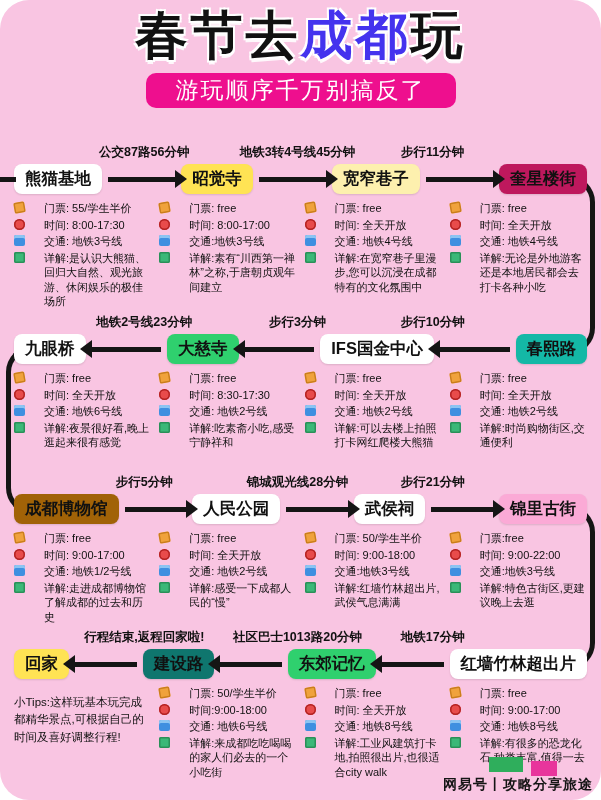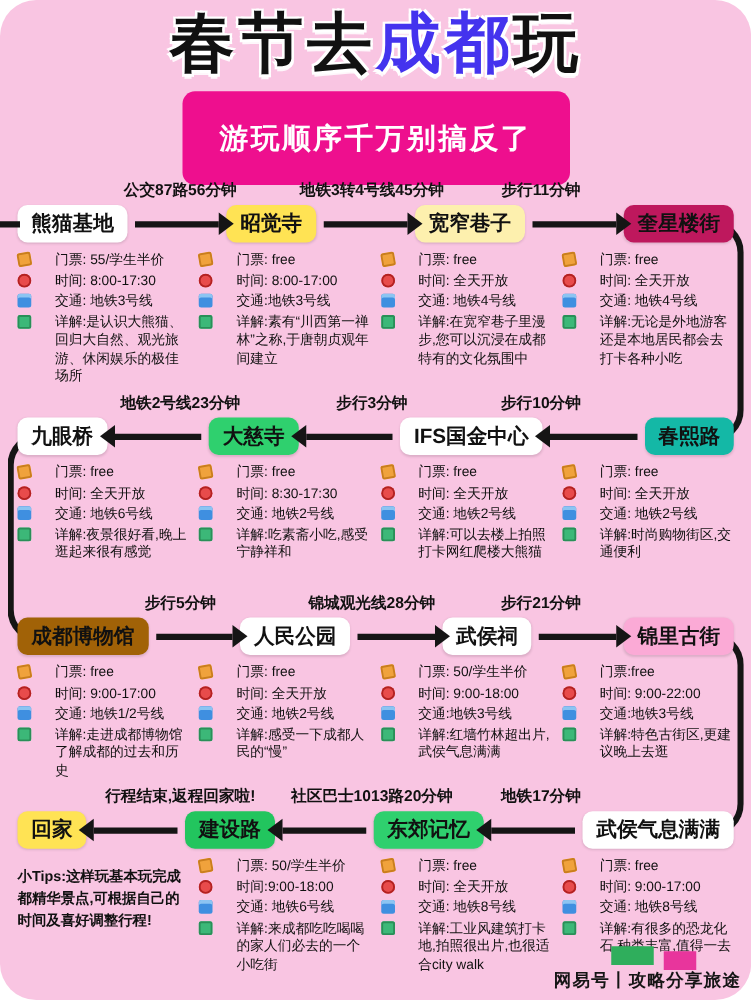--- a/index.html
+++ b/index.html
@@ -10,22 +10,22 @@
   }
   
   .header{height:140px;text-align:center;padding-top:6px;box-sizing:border-box;}
   .title{
     font-size:52px;font-weight:900;letter-spacing:3px;line-height:1.15;color:#111;
     text-shadow:-2px -2px 0 #fff,2px -2px 0 #fff,-2px 2px 0 #fff,2px 2px 0 #fff,0 4px 0 rgba(255,255,255,.85);
   }
   .title .hl{color:#4433ee;}
   .subtitle{
     display:inline-block;margin-top:7px;background:#ee0f8e;color:#fff;
-    font-size:23px;font-weight:700;letter-spacing:2px;
-    padding:22px 30px;border-radius:10px;
+    font-size:23px;font-weight:400;letter-spacing:2px;
+    padding:2px 30px;border-radius:10px;
   }
   
   .route{box-sizing:border-box;}
   .sec1{height:170px}.sec2{height:160px}.sec3{height:155px}.sec4{height:175px}
   .transport-row{position:relative;height:22px;}
   .transport-label{
     position:absolute;top:4px;transform:translateX(-50%);
     white-space:nowrap;font-size:12.5px;font-weight:800;color:#111;
   }
   .transport-label:nth-child(1){left:24%}
@@ -56,21 +56,21 @@
   .details-row{
     display:grid;grid-template-columns:repeat(4,1fr);gap:0 8px;
     padding:5px 14px 0;
   }
   .dline{position:relative;padding-left:30px;font-size:11px;line-height:1.32;margin-bottom:2px;font-weight:500;}
   .ic{position:absolute;left:0;top:1px;width:11px;height:11px;}
   .ticket-icon{background:#f0a23c;border-radius:2px;box-shadow:inset 0 0 0 1.5px #c97e1e;transform:rotate(-10deg);}
   .clock-icon{background:#e84b4b;border-radius:50%;box-shadow:inset 0 0 0 1.5px #b22222;}
   .bus-icon{background:#3f8fe0;border-radius:2px;box-shadow:inset 0 3px 0 #8cc4f2;}
   .book-icon{background:#3cb878;border-radius:2px;box-shadow:inset 0 0 0 1.5px #2a8f58;}
-  .tips{font-size:11.5px;font-weight:700;line-height:1.5;margin:8px 0 0;}
+  .tips{font-size:11.5px;font-weight:400;line-height:1.5;margin:8px 0 0;}
   
   .connector{position:absolute;z-index:1;box-sizing:border-box;}
   .connector.c1{right:6px;top:176px;width:38px;height:178px;
     border:5px solid #151515;border-left:none;border-radius:0 26px 26px 0;}
   .connector.c2{left:6px;top:346px;width:38px;height:168px;
     border:5px solid #151515;border-right:none;border-radius:26px 0 0 26px;}
   .connector.c3{right:6px;top:506px;width:38px;height:163px;
     border:5px solid #151515;border-left:none;border-radius:0 26px 26px 0;}
   
   .watermark{position:absolute;right:8px;bottom:6px;font-size:14px;font-weight:700;color:#151515;letter-spacing:1px;z-index:3;}
@@ -222,25 +222,25 @@
       </section>
       <section class="route sec4">
         <div class="transport-row">
           <div class="transport-label">行程结束,返程回家啦!</div>
           <div class="transport-label">社区巴士1013路20分钟</div>
           <div class="transport-label">地铁17分钟</div>
         </div>
         <div class="stops-row">
           <div class="stop-pill" style="background: rgb(255, 227, 84);">回家</div>
           <div class="arrow left"></div>
-          <div class="stop-pill" style="background: #22c55e;">建设路</div>
+          <div class="stop-pill" style="background: #0f766e;">建设路</div>
           <div class="arrow left"></div>
           <div class="stop-pill" style="background: rgb(47, 208, 110);">东郊记忆</div>
           <div class="arrow left"></div>
-          <div class="stop-pill" style="background: rgb(255, 255, 255);">武侯气息满满</div>
+          <div class="stop-pill" style="background: rgb(255, 255, 255);">红墙竹林超出片</div>
         </div>
         <div class="details-row">
           <div class="detail-col">
             <p class="tips">小Tips:这样玩基本玩完成都精华景点,可根据自己的时间及喜好调整行程!</p>
           </div>
           <div class="detail-col">
             <div class="dline"><span class="ic ticket-icon"></span><span class="dtext">门票: 50/学生半价</span></div>
             <div class="dline"><span class="ic clock-icon"></span><span class="dtext">时间:9:00-18:00</span></div>
             <div class="dline"><span class="ic bus-icon"></span><span class="dtext">交通: 地铁6号线</span></div>
             <div class="dline"><span class="ic book-icon"></span><span class="dtext">详解:来成都吃吃喝喝的家人们必去的一个小吃街</span></div>

